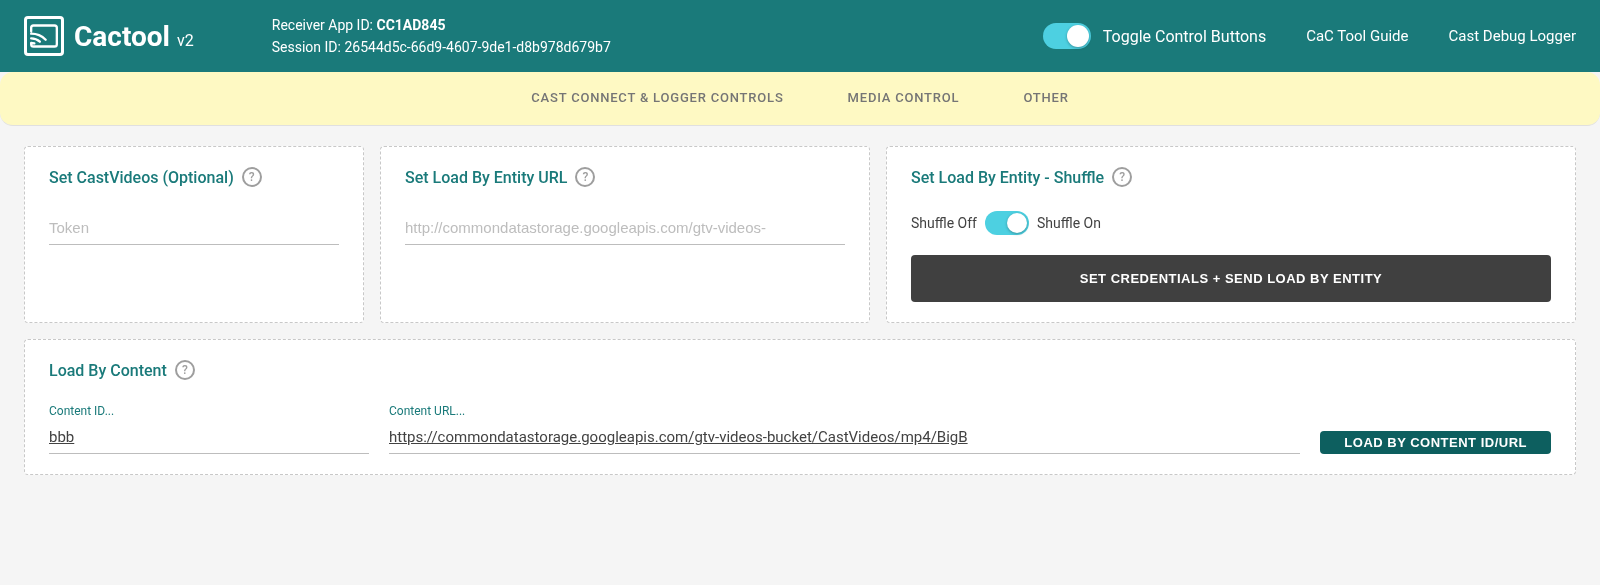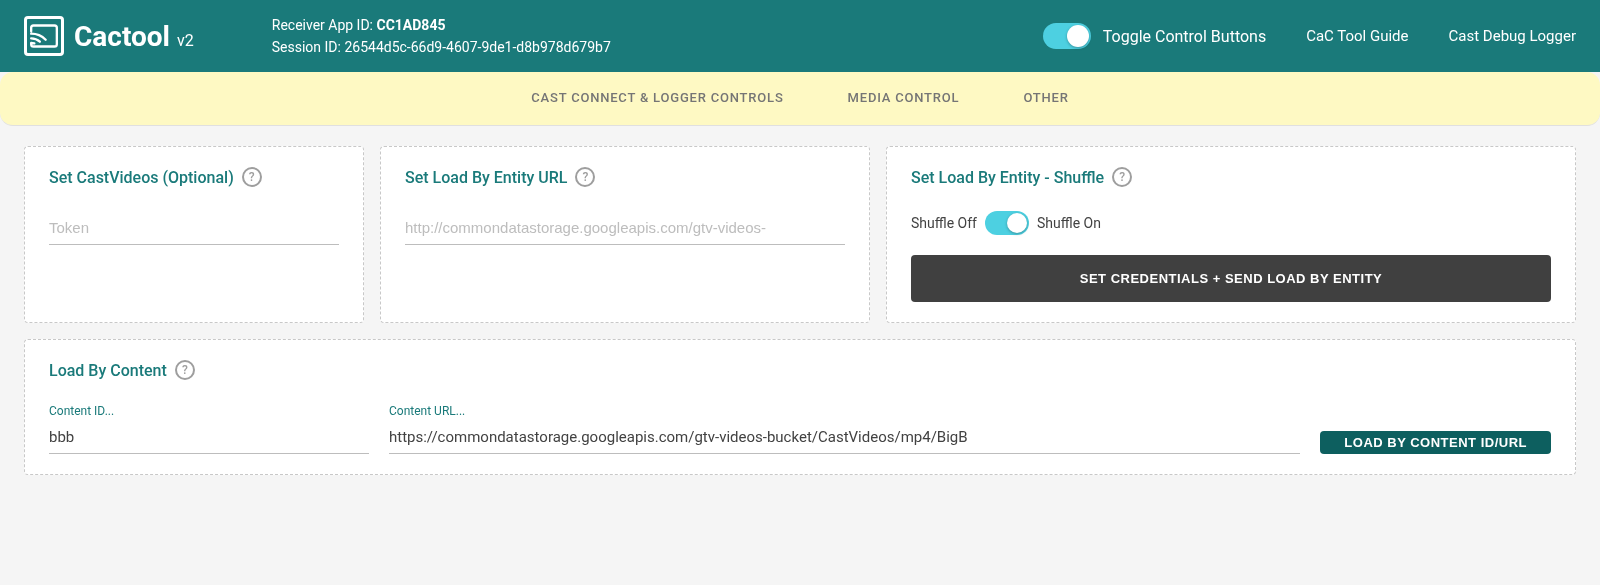--- a/index.html
+++ b/index.html
@@ -260,20 +260,21 @@
       color: #1a7a7a;
       margin-bottom: 4px;
     }
 
     .field-value {
       font-size: 15px;
       color: #424242;
       border-bottom: 1px solid #bdbdbd;
       padding: 6px 0;
       min-height: 32px;
+      text-decoration: underline;
     }
 
     .btn-load-content {
       background: #0d5f5f;
       color: white;
       border: none;
       padding: 4px 24px;
       font-size: 13px;
       font-weight: 700;
       letter-spacing: 0.5px;

